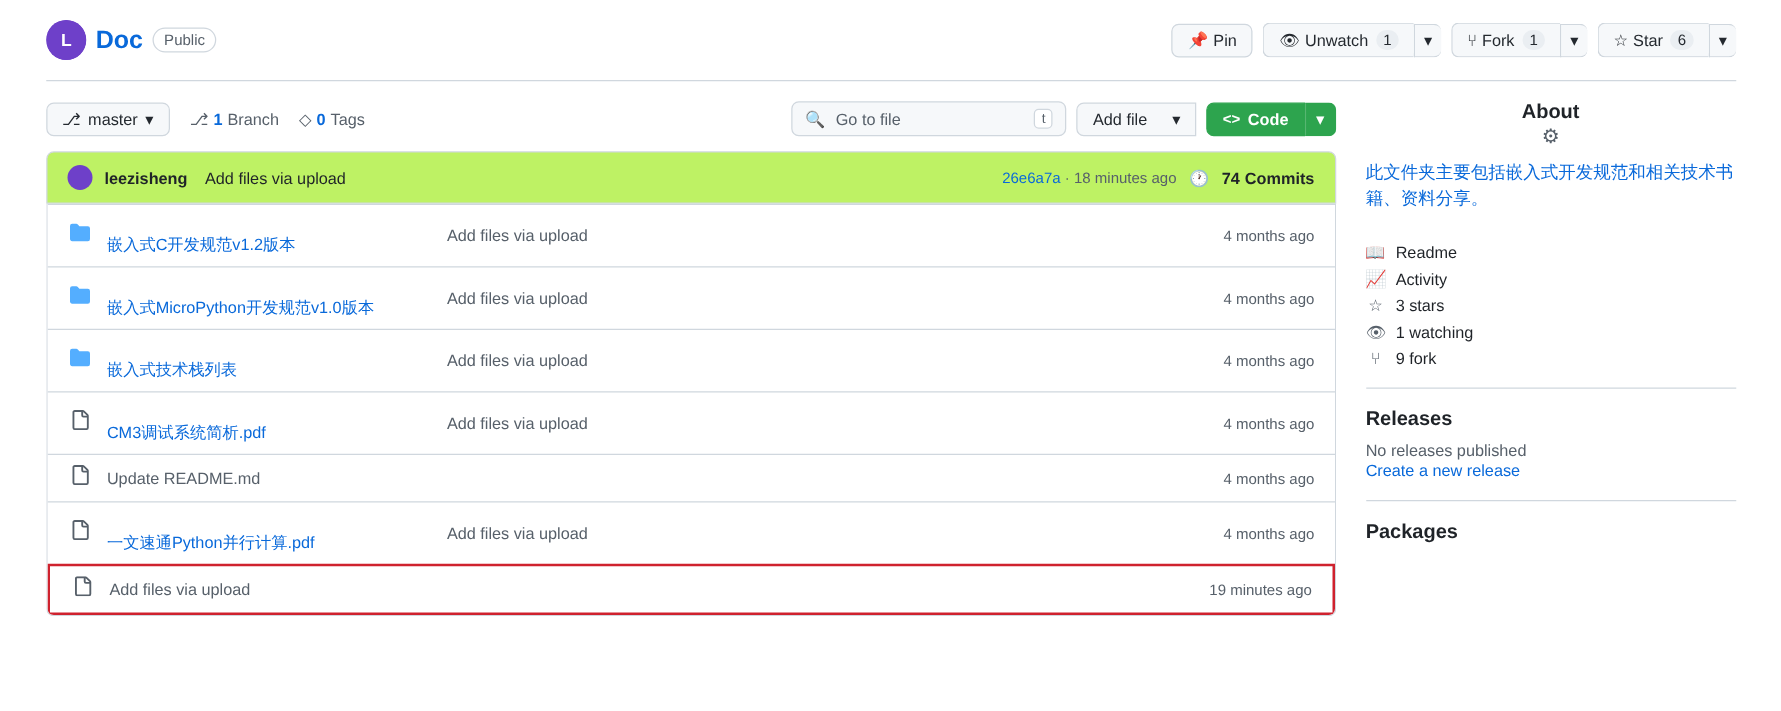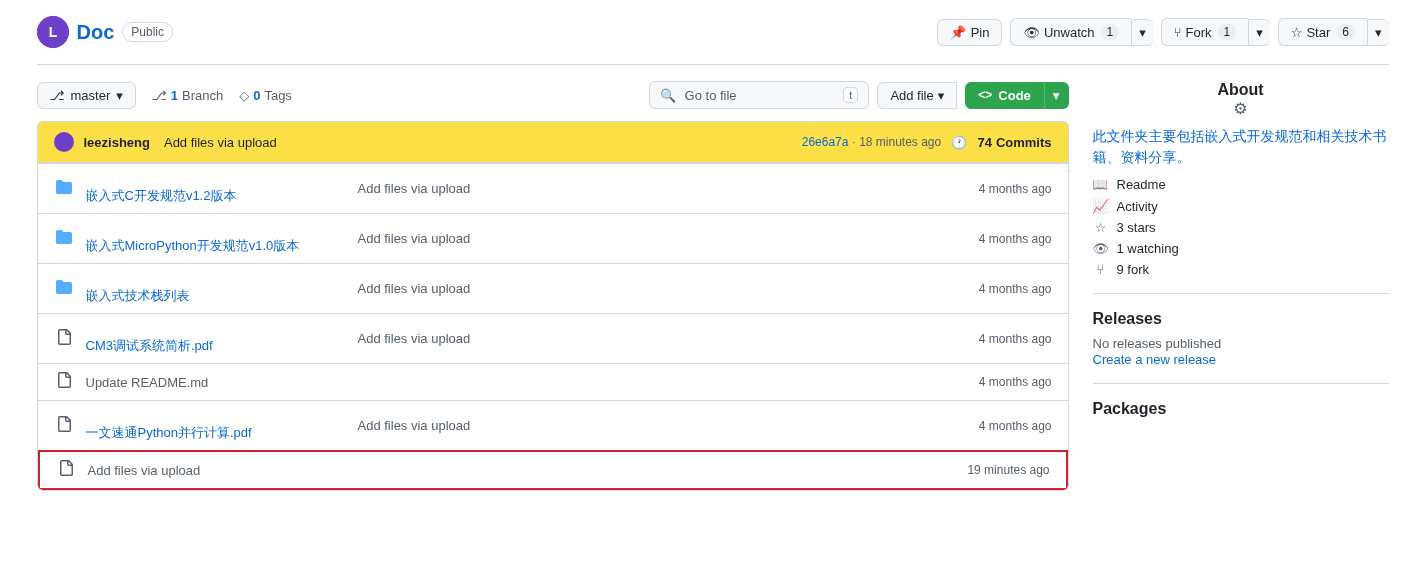--- a/index.html
+++ b/index.html
@@ -23,31 +23,31 @@
     .btn-count { background: #eaeef2; border-radius: 20px; padding: 1px 6px; font-size: 12px; margin-left: 2px; }
     
     
     .repo-toolbar { display: flex; align-items: center; gap: 8px; margin-bottom: 12px; }
     .branch-btn { display: inline-flex; align-items: center; gap: 6px; padding: 5px 12px; font-size: 13px; font-weight: 500; border: 1px solid #d0d7de; border-radius: 6px; background: #f6f8fa; color: #24292f; cursor: pointer; }
     .meta-item { display: flex; align-items: center; gap: 4px; font-size: 13px; color: #0969da; cursor: pointer; margin-left: 8px; }
     .meta-item span { color: #57606a; }
     .spacer { flex: 1; }
     .search-box { display: flex; align-items: center; gap: 8px; border: 1px solid #d0d7de; border-radius: 6px; padding: 5px 10px; font-size: 13px; color: #57606a; background: #f6f8fa; width: 220px; cursor: text; }
     .search-shortcut { border: 1px solid #d0d7de; border-radius: 4px; padding: 1px 5px; font-size: 11px; color: #57606a; background: #fff; }
-    .btn-add-file { display: inline-flex; align-items: center; gap: 4px; padding: 5px 12px; font-size: 13px; font-weight: 500; border: 1px solid #d0d7de; border-radius: 6px 0 0 6px; background: #f6f8fa; color: #24292f; cursor: pointer; }
+    .btn-add-file { display: inline-flex; align-items: center; gap: 20px; padding: 5px 12px; font-size: 13px; font-weight: 500; border: 1px solid #d0d7de; border-radius: 6px 0 0 6px; background: #f6f8fa; color: #24292f; cursor: pointer; }
     .btn-code { display: inline-flex; align-items: center; gap: 6px; padding: 5px 12px; font-size: 13px; font-weight: 600; border: 1px solid #2da44e; border-radius: 6px 0 0 6px; background: #2da44e; color: #fff; cursor: pointer; }
     .btn-code-split { padding: 5px 8px; border: 1px solid #2da44e; border-left: 1px solid rgba(255,255,255,0.2); border-radius: 0 6px 6px 0; background: #2da44e; color: #fff; cursor: pointer; }
     
     
     .main-layout { display: flex; gap: 24px; }
     .file-area { flex: 1; min-width: 0; }
     .sidebar { width: 296px; flex-shrink: 0; }
     
     
-    .commit-bar { display: flex; align-items: center; gap: 10px; padding: 10px 16px; background: #fde047; border: 1px solid #d0d7de; border-radius: 6px 6px 0 0; }
+    .commit-bar { display: flex; align-items: center; gap: 10px; padding: 10px 16px; background: #bef264; border: 1px solid #d0d7de; border-radius: 6px 6px 0 0; }
     .commit-avatar { width: 20px; height: 20px; border-radius: 50%; background: #6e40c9; }
     .commit-author { font-weight: 600; font-size: 13px; color: #1f2328; }
     .commit-msg { font-size: 13px; color: #1f2328; margin-left: 4px; }
     .commit-spacer { flex: 1; }
     .commit-hash { font-size: 12px; color: #57606a; }
     .commit-hash a { color: #0969da; text-decoration: none; }
     .commits-link { display: flex; align-items: center; gap: 4px; font-size: 13px; font-weight: 600; color: #1f2328; cursor: pointer; white-space: nowrap; }
     
     
     .file-table { border: 1px solid #d0d7de; border-top: none; border-radius: 0 0 6px 6px; overflow: hidden; }
@@ -58,21 +58,21 @@
     .file-name a { color: #0969da; text-decoration: none; font-size: 13px; }
     .file-commit { flex: 1; font-size: 13px; color: #57606a; }
     .file-commit a { color: #57606a; text-decoration: none; }
     .file-time { font-size: 12px; color: #57606a; text-align: left; white-space: nowrap; }
     
     
     .about-section { margin-bottom: 16px; }
     .about-header { display: flex; align-items: center; justify-content: space-between; margin-bottom: 8px; flex-direction: column; }
     .about-title { font-size: 16px; font-weight: 600; }
     .gear-icon { color: #57606a; cursor: pointer; font-size: 16px; }
-    .about-desc { font-size: 14px; color: #0969da; line-height: 1.5; margin-bottom: 9px; }
+    .about-desc { font-size: 14px; color: #0969da; line-height: 1.5; margin-bottom: 25px; }
     .about-links { display: flex; flex-direction: column; gap: 6px; }
     .about-link { display: flex; align-items: center; gap: 8px; font-size: 13px; color: #1f2328; cursor: pointer; }
     .about-link .link-icon { color: #57606a; width: 16px; text-align: center; }
     .divider { border: none; border-top: 1px solid #d0d7de; margin: 16px 0; }
     .releases-section { margin-bottom: 16px; }
     .releases-title { font-size: 16px; font-weight: 600; margin-bottom: 8px; }
     .no-releases { font-size: 13px; color: #57606a; }
     .create-release-link { font-size: 13px; color: #0969da; text-decoration: none; cursor: pointer; }
     .packages-section {}
     .packages-title { font-size: 16px; font-weight: 600; }

